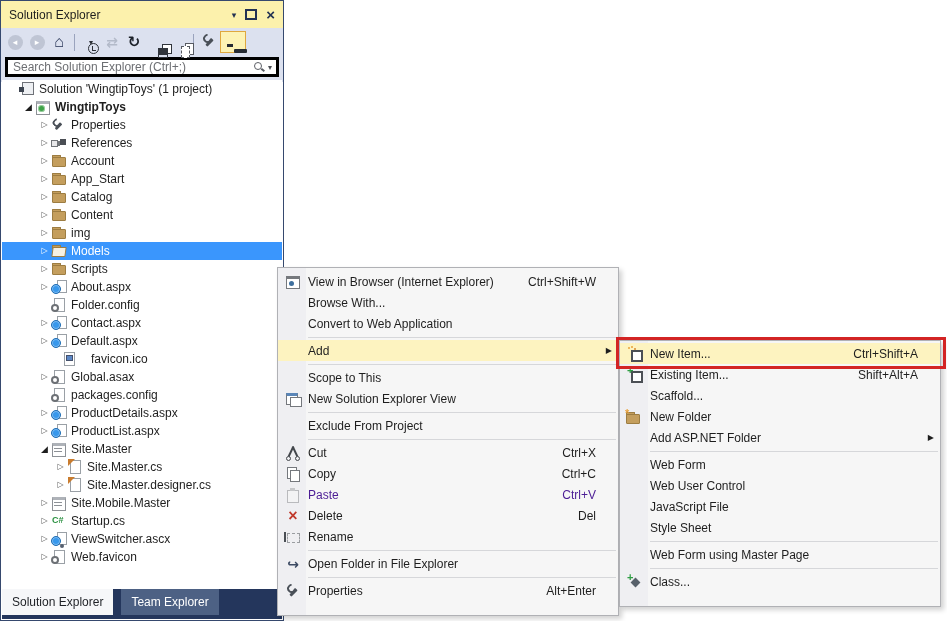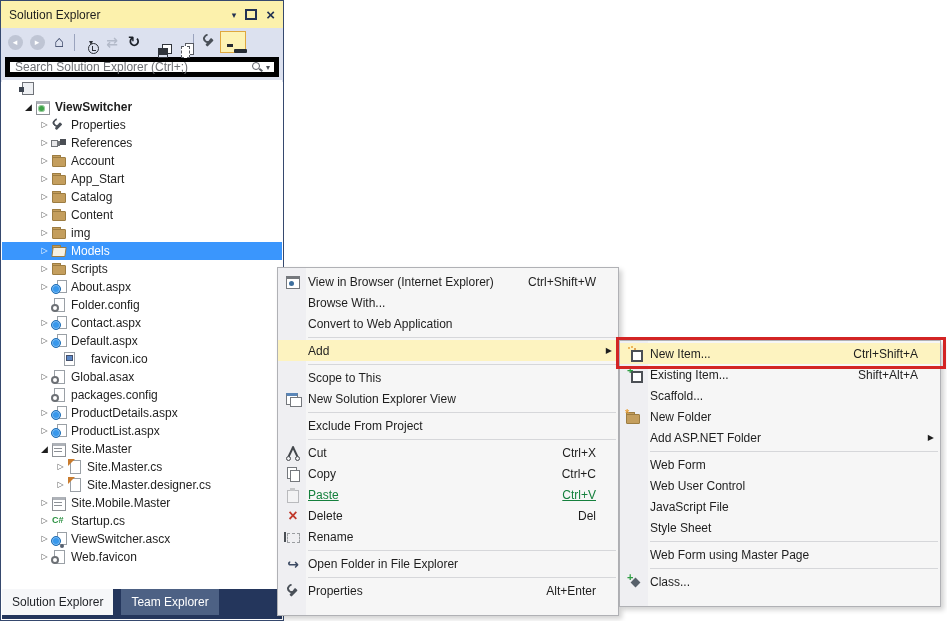--- a/index.html
+++ b/index.html
@@ -37,21 +37,21 @@
   .tb-showall::after{content:"";position:absolute;left:3px;top:4px;width:7px;height:10px;background:#fff;border:1px dashed #565a61;}
   .mini-wrench{width:14px;height:14px;position:relative;display:inline-block;}
   .mini-wrench::before{content:"";position:absolute;left:6px;top:4px;width:3px;height:9px;background:#4a5058;transform:rotate(45deg);border-radius:1px;}
   .mini-wrench::after{content:"";position:absolute;left:1px;top:0;width:5px;height:5px;border:2px solid #4a5058;border-radius:50%;border-top-color:transparent;transform:rotate(45deg);}
   .tbtn.toggled{background:#fdf3b4;border:1px solid #dfa83f;box-sizing:border-box;width:26px;}
   .tb-preview{width:18px;height:12px;position:relative;}
   .tb-preview::before{content:"";position:absolute;left:1px;top:7px;width:13px;height:4px;background:#262b33;border-radius:1px;}
   .tb-preview::after{content:"";position:absolute;right:0;top:2px;width:6px;height:3px;background:#262b33;}
   
   #searchrow{height:23px;background:#dce1ef;padding:1px 4px 2px;}
-  #searchbox{height:20px;background:#fff;border:5px solid #000000;display:flex;align-items:center;box-sizing:border-box;}
+  #searchbox{height:20px;background:#fff;border:3px solid #000000;display:flex;align-items:center;box-sizing:border-box;}
   #searchbox input{border:none;outline:none;background:transparent;flex:1;font:12px "Liberation Sans","DejaVu Sans",sans-serif;color:#333;padding:0 5px;}
   #searchbox input::placeholder{color:#6d6f73;opacity:1;}
   .sicon{width:12px;height:12px;position:relative;flex:none;}
   .sicon::before{content:"";position:absolute;left:1px;top:1px;width:6px;height:6px;border:1.5px solid #5c5f66;border-radius:50%;}
   .sicon::after{content:"";position:absolute;left:8px;top:8px;width:4px;height:1.5px;background:#5c5f66;transform:rotate(40deg);}
   .scaret{font-size:8px;color:#4a4d54;margin:0 4px 0 3px;}
   
   #tree{position:absolute;left:1px;right:1px;top:79px;bottom:31px;background:#fff;overflow:hidden;}
   .trow{height:18px;display:flex;align-items:center;white-space:nowrap;cursor:default;}
   .trow.sel{background:#3a96fd;color:#fff;}
@@ -90,21 +90,21 @@
         padding:3px 0 14px;box-sizing:border-box;z-index:5;}
   .menu::before{content:"";position:absolute;left:0;top:0;bottom:0;width:28px;background:#efeff2;}
   #ctxmenu{left:277px;top:267px;width:342px;}
   #addmenu{left:619px;top:340px;width:322px;padding-top:2px;z-index:6;}
   .mitem{position:relative;height:21px;display:flex;align-items:center;padding-right:8px;cursor:pointer;}
   .mitem .micon{width:30px;flex:none;display:flex;align-items:center;justify-content:center;}
   .mitem .mlabel{flex:1;white-space:nowrap;}
   .mitem .mshort{margin-right:14px;white-space:nowrap;}
   .mitem .marrow{position:absolute;right:6px;font-size:8px;color:#1e1e1e;}
   .mitem.hl{background:#fdf3c0;}
-  .mitem.disabled{color:#15803d;text-decoration:underline;}
+  .mitem.disabled{color:#4c1d95;}
   .msep{position:relative;height:1px;background:#d6d7da;margin:3px 2px 2px 30px;}
   .mi{width:18px;height:16px;position:relative;display:inline-block;}
   .mi-browser::before{content:"";position:absolute;left:2px;top:2px;width:12px;height:9px;background:#fff;border:1px solid #75787d;border-top:3px solid #75787d;}
   .mi-browser::after{content:"";position:absolute;left:5px;top:7px;width:5px;height:5px;background:#3e6f9e;border-radius:50%;}
   .mi-newview::before{content:"";position:absolute;left:2px;top:2px;width:10px;height:8px;background:#fff;border:1px solid #75787d;border-top:3px solid #5a86b8;}
   .mi-newview::after{content:"";position:absolute;left:6px;top:6px;width:10px;height:8px;background:#fff;border:1px solid #75787d;}
   .mi-cut .cb{position:absolute;width:1.8px;height:11px;background:#43474c;top:1px;}
   .mi-cut .cb.l{left:6px;transform:rotate(25deg);}
   .mi-cut .cb.r{left:10px;transform:rotate(-25deg);}
   .mi-cut .cd{position:absolute;width:3px;height:3px;border:1.5px solid #43474c;border-radius:50%;top:11px;}
@@ -184,25 +184,26 @@
     <div id="searchbox">
       <input type="text" placeholder="Search Solution Explorer (Ctrl+;)" style="">
       <span class="sicon"></span>
       <span class="scaret">▾</span>
     </div>
   </div>
   <div id="tree">
       <div class="trow" style="padding-left: 4px;">
         <span class="exp"></span>
         <span class="ti ic-sln"></span>
+        <span class="tlabel">Solution 'WingtipToys' (1 project)</span>
       </div>
       <div class="trow" style="padding-left: 20px;">
         <span class="exp open">◢</span>
         <span class="ti ic-proj"></span>
-        <span class="tlabel bold">ViewSwitcher</span>
+        <span class="tlabel bold">WingtipToys</span>
       </div>
       <div class="trow" style="padding-left: 36px;">
         <span class="exp">▷</span>
         <span class="ti ic-wrenchT"><span class="mini-wrench"></span></span>
         <span class="tlabel">Properties</span>
       </div>
       <div class="trow" style="padding-left: 36px;">
         <span class="exp">▷</span>
         <span class="ti ic-refs"></span>
         <span class="tlabel">References</span>

